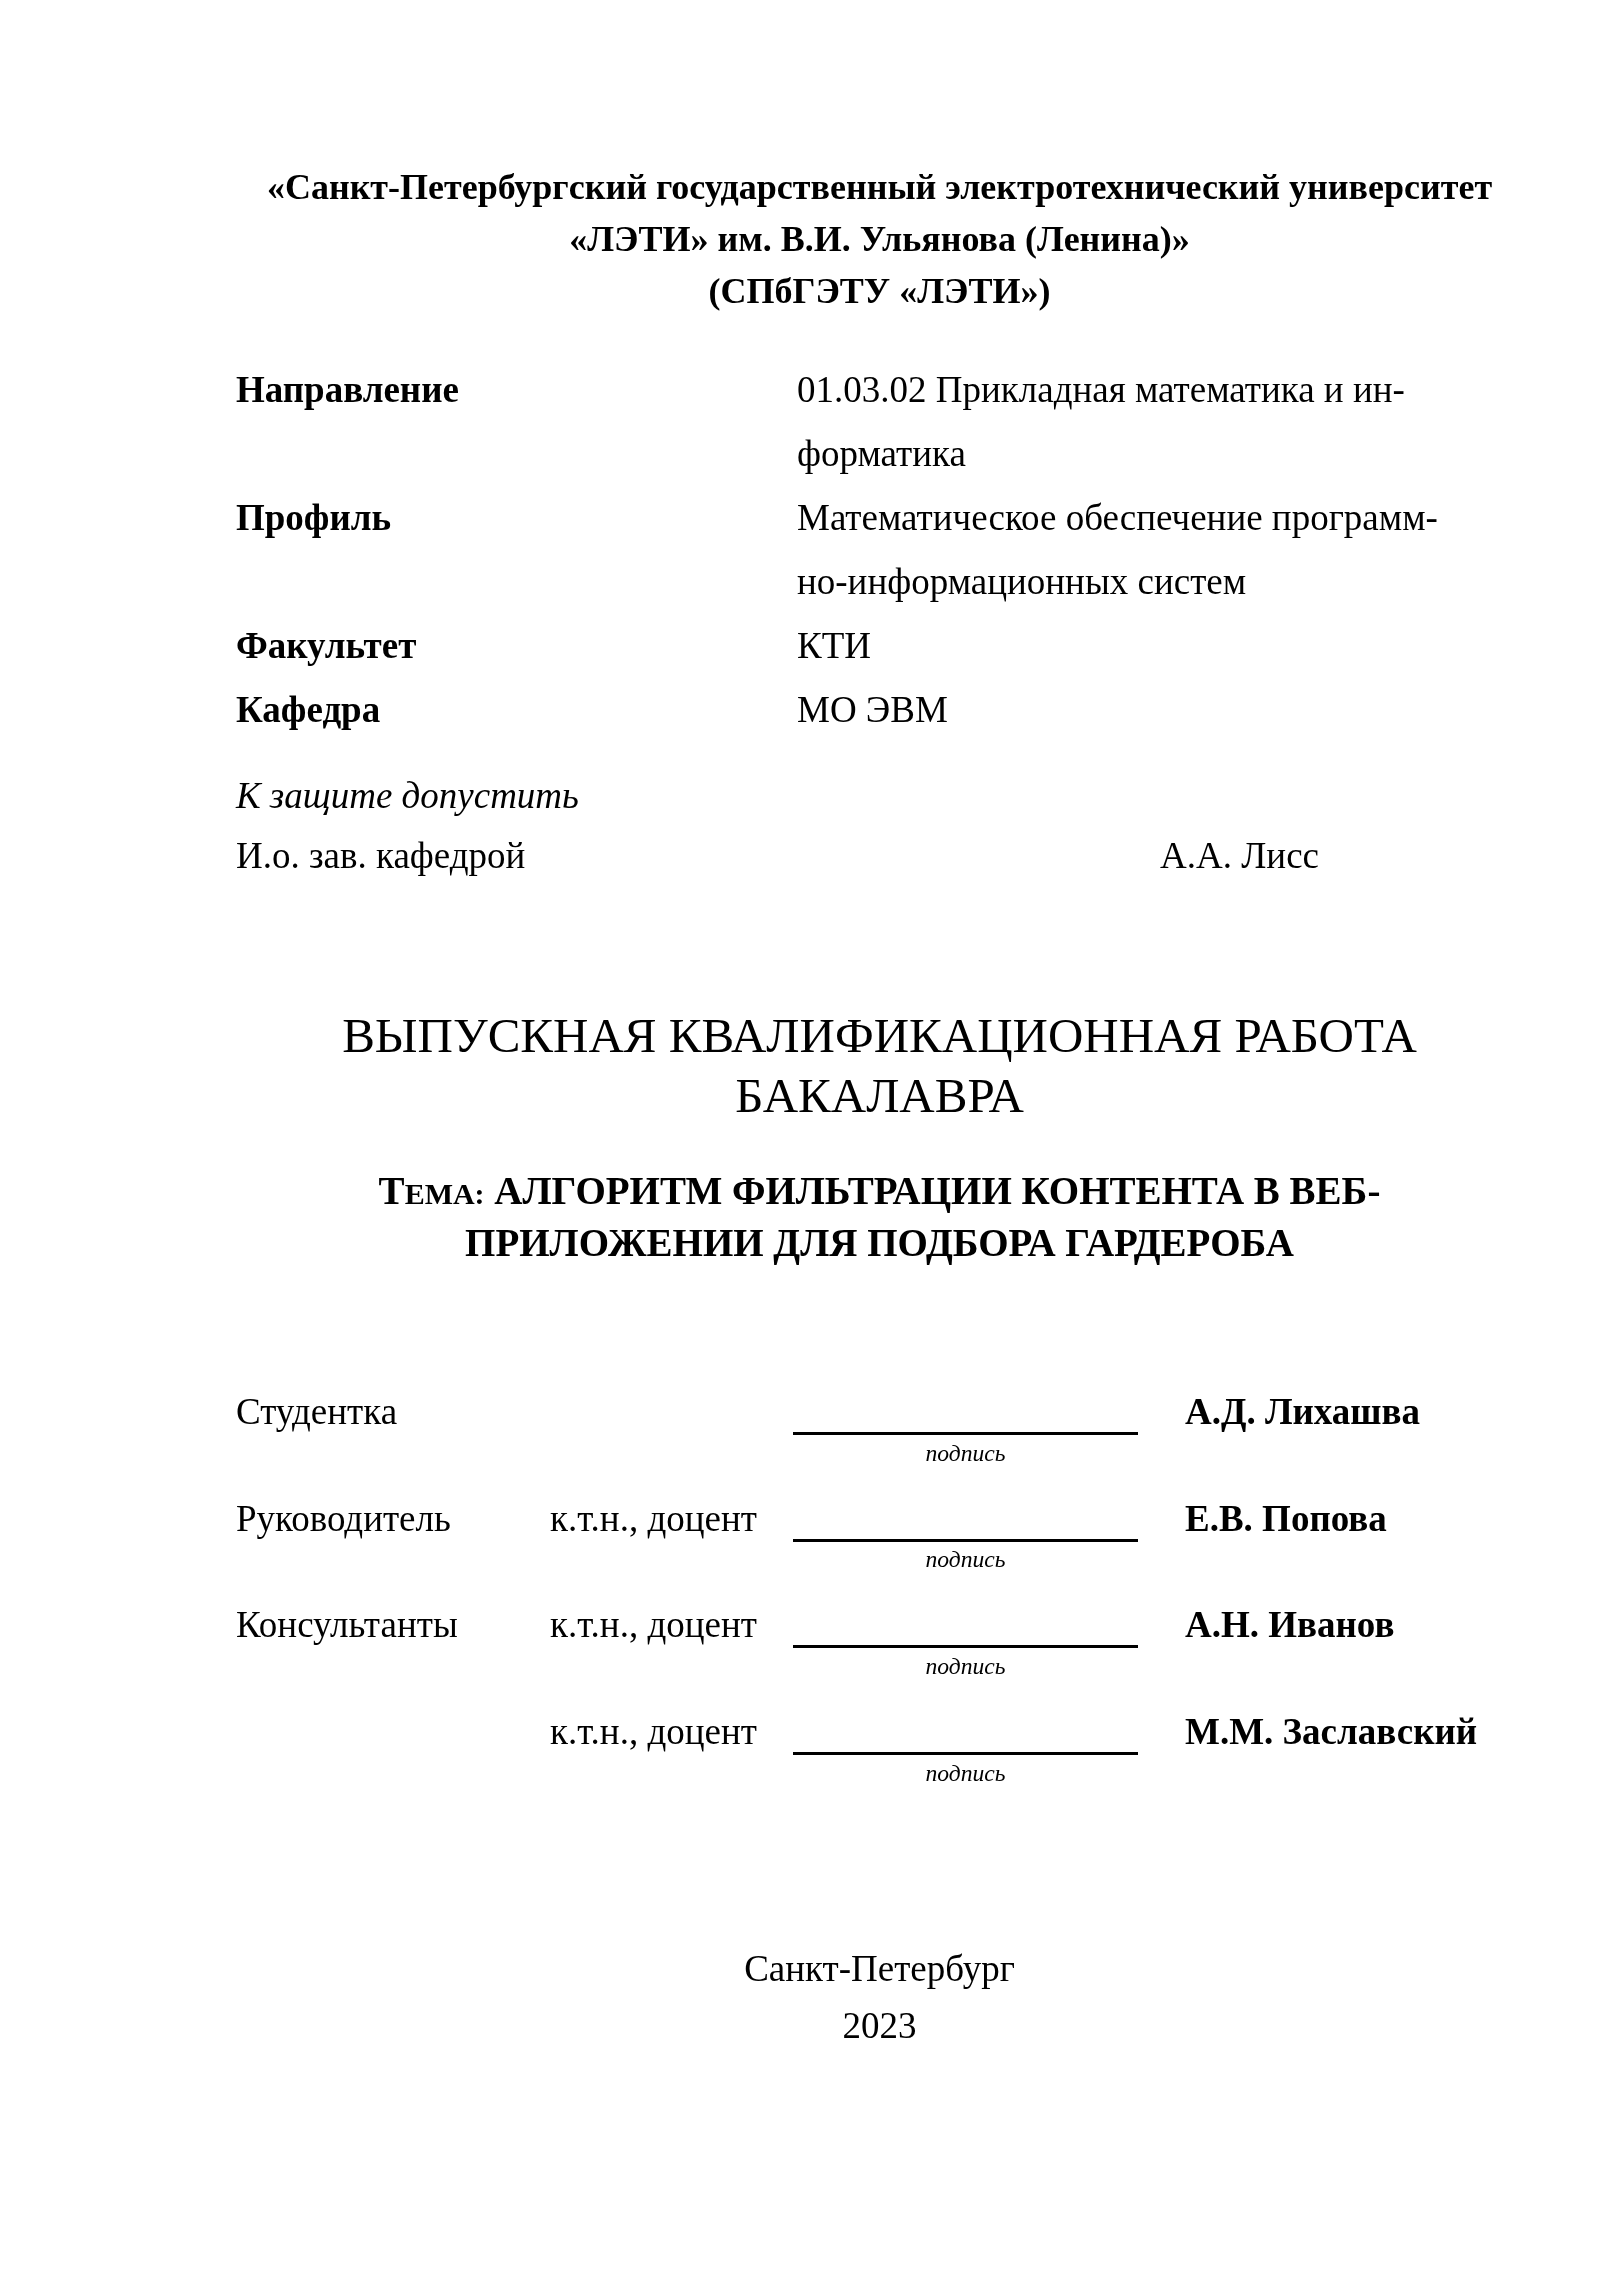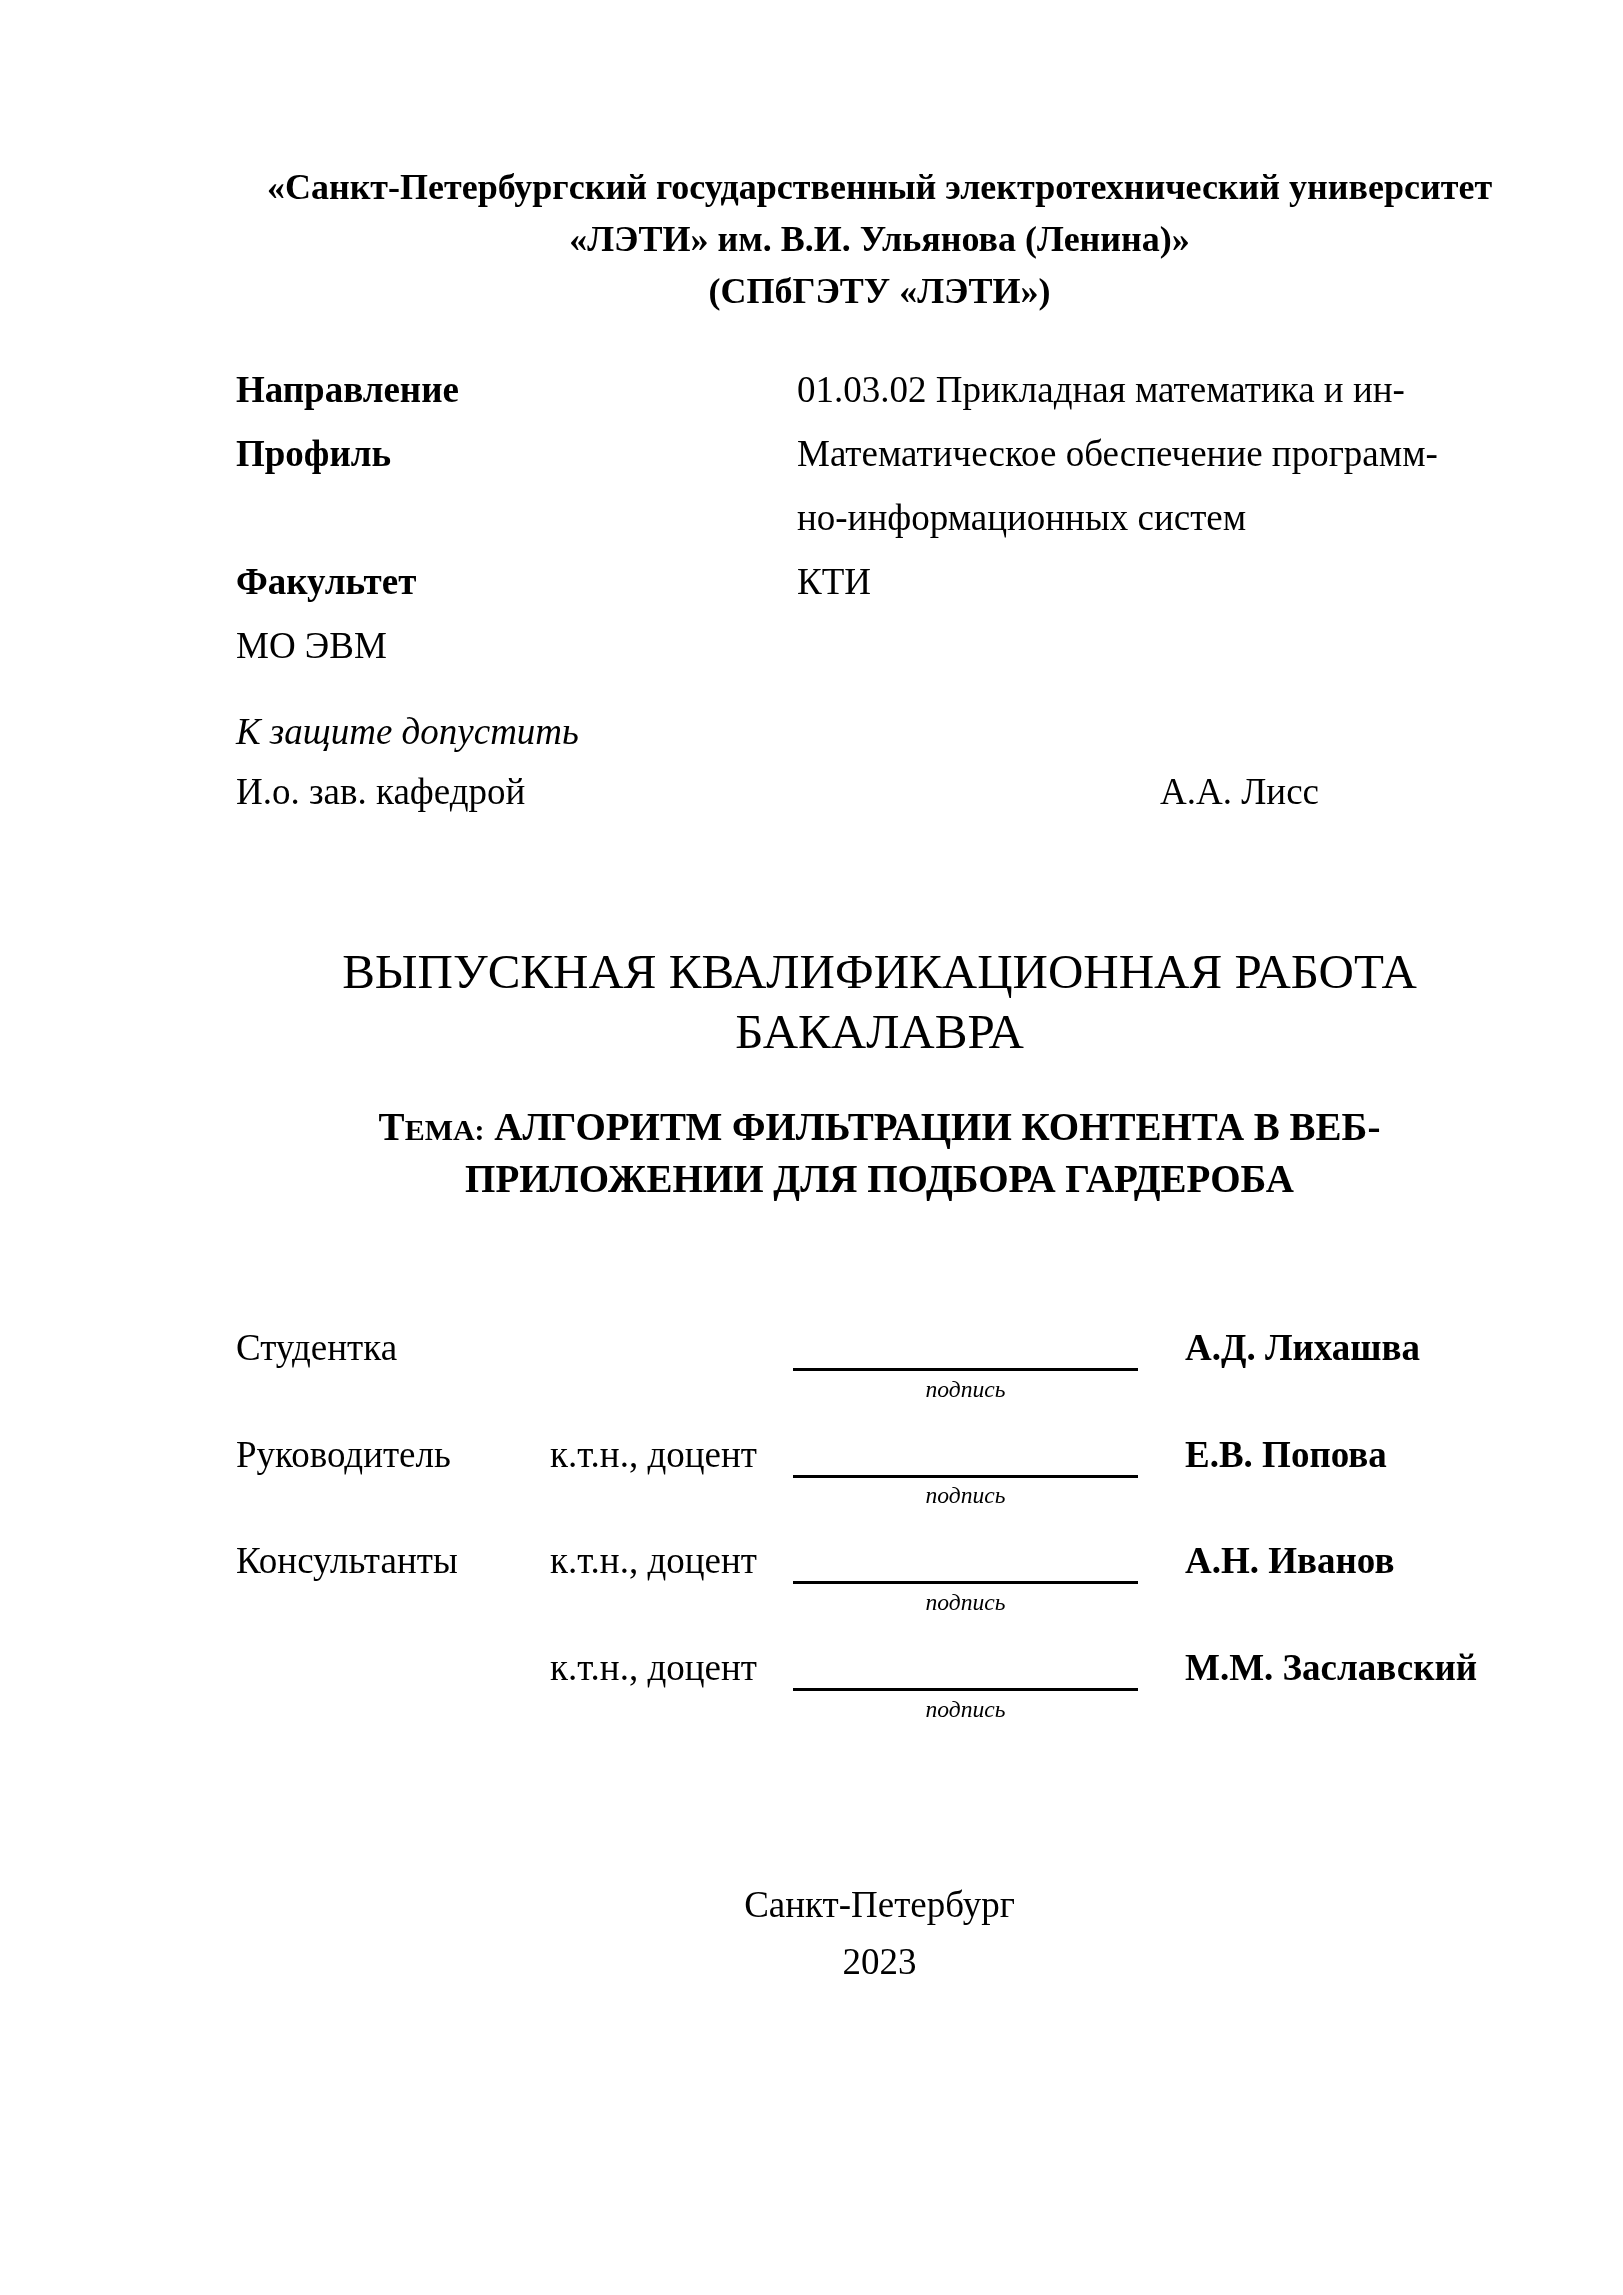--- a/index.html
+++ b/index.html
@@ -132,34 +132,36 @@
     <div>«Санкт-Петербургский государственный электротехнический университет</div>
     <div>«ЛЭТИ» им. В.И. Ульянова (Ленина)»</div>
     <div>(СПбГЭТУ «ЛЭТИ»)</div>
   </header>
 
   <section class="info">
     <div class="info-row">
       <div class="info-label">Направление</div>
       <div class="info-value">
         <div>01.03.02 Прикладная математика и ин-</div>
+        <div>форматика</div>
       </div>
     </div>
     <div class="info-row">
       <div class="info-label">Профиль</div>
       <div class="info-value">
         <div>Математическое обеспечение программ-</div>
         <div>но-информационных систем</div>
       </div>
     </div>
     <div class="info-row">
       <div class="info-label">Факультет</div>
       <div class="info-value">КТИ</div>
     </div>
     <div class="info-row">
+      <div class="info-label">Кафедра</div>
       <div class="info-value">МО ЭВМ</div>
     </div>
   </section>
 
   <section class="approval">
     <div class="permit">К защите допустить</div>
     <div class="approval-row">
       <span>И.о. зав. кафедрой</span>
       <span class="approval-name">А.А. Лисс</span>
     </div>

